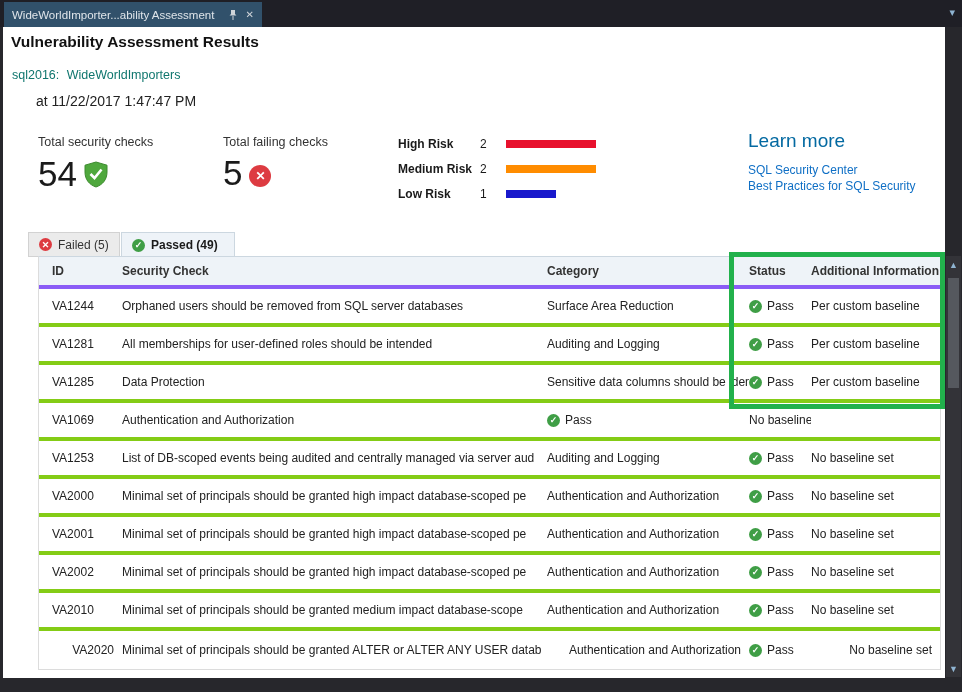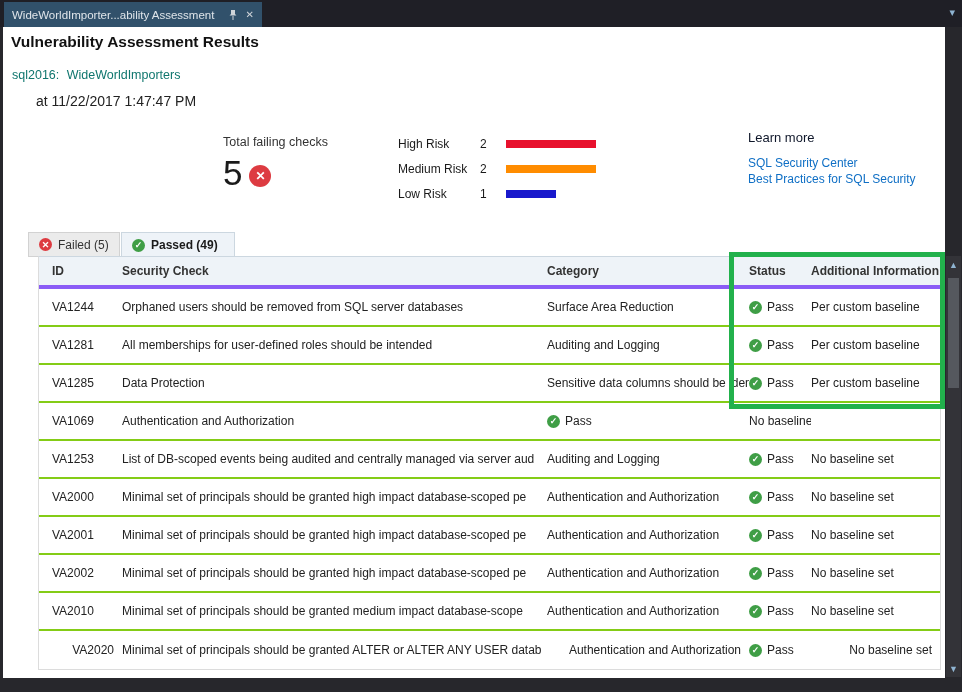--- a/index.html
+++ b/index.html
@@ -39,45 +39,45 @@
   .fail-ic {
     width:22px; height:22px; border-radius:50%; background:#dd3b41; color:#fff;
     display:flex; align-items:center; justify-content:center;
     font-size:12px; font-weight:bold; margin-top:6px;
   }
   .shield-ic { margin-top:6px; }
 
   
   .risk-legend { position:absolute; left:395px; top:104px; }
   .risk-row { display:flex; align-items:center; height:25px; }
-  .risk-label { width:82px; font-size:12px; font-weight:normal; color:#1a1a1a; }
+  .risk-label { width:82px; font-size:12px; font-weight:bold; color:#1a1a1a; }
   .risk-count { width:22px; font-size:12px; color:#1a1a1a; }
   .risk-bar { height:8px; margin-left:4px; }
 
   
   .learn-more { position:absolute; left:745px; top:103px; }
-  .lm-title { font-size:13px; color:#0f172a; }
+  .lm-title { font-size:19px; color:#0369a1; }
   .lm-links { margin-top:11px; display:flex; flex-direction:column; }
   .lm-link { font-size:12px; color:#0f6fc5; line-height:15.5px; cursor:pointer; text-decoration:none; }
 
   
   .rtab { position:absolute; top:205px; height:25px; display:flex; align-items:center; gap:6px;
           padding:0 10px; font-size:12px; cursor:default; }
   .rtab-failed { left:25px; width:92px; background:#ebebeb; border:1px solid #d2d2d2; color:#333; }
   .rtab-passed { left:118px; width:114px; background:#eef3f8; border:1px solid #ccd7e0; border-bottom:none; font-weight:bold; color:#1a1a1a; }
   .circle-ic { width:13px; height:13px; border-radius:50%; color:#fff; font-size:9px; font-weight:bold;
                display:inline-flex; align-items:center; justify-content:center; flex:none; }
   .ic-red { background:#dd3b41; }
   .ic-green { background:#3f9e46; }
 
   
   .results-table { position:absolute; left:35px; top:229px; width:903px; border:1px solid #dcdcdc; border-top:1px solid #ccd7e0; background:#fff; }
   .thead, .trow { display:grid; grid-template-columns:83px 425px 202px 62px 1fr; align-items:center; }
   .thead { height:32px; background:#eef3f8; border-bottom:4px solid #8b5cf6; font-size:12px; font-weight:600; color:#333; }
-  .trow { height:38px; border-bottom:2px solid #84cc16; font-size:12px; color:#222; background:#fff; }
+  .trow { height:38px; border-bottom:4px solid #84cc16; font-size:12px; color:#222; background:#fff; }
   .trow:last-child { border-bottom:none;text-align:right; }
   .c { white-space:nowrap; overflow:hidden; padding-right:8px; }
   .c-id { padding-left:13px; }
   .c-status { display:flex; align-items:center; gap:5px; overflow:visible; }
 
   
   .annotation-box {
     position:absolute; left:729px; top:252px; width:216px; height:157px;
     border:5px solid #22b14c; pointer-events:none; z-index:50;
   }
@@ -111,20 +111,32 @@
 
   <div class="content">
 
     <div class="page-title">Vulnerability Assessment Results</div>
     <div class="server-line">
       <span>sql2016:</span>
       <span class="db">WideWorldImporters</span>
     </div>
     <div class="timestamp">at 11/22/2017 1:47:47 PM</div>
 
+    <div class="metric metric-total">
+      <div class="m-label">Total security checks</div>
+      <div class="value-row">
+        <span class="m-value">54</span>
+        <span class="shield-ic">
+          <svg width="24" height="27" viewBox="0 0 24 27">
+            <path d="M12 1 L23 4.2 V11 C23 18.6 18.7 23.7 12 26 C5.3 23.7 1 18.6 1 11 V4.2 Z" fill="#4fa83d" stroke="#3c8a2e" stroke-width="1"></path>
+            <path d="M6.5 13 L10.5 17 L17.5 8.5" stroke="#ffffff" stroke-width="2.6" fill="none"></path>
+          </svg>
+        </span>
+      </div>
+    </div>
 
     <div class="metric metric-failing">
       <div class="m-label">Total failing checks</div>
       <div class="value-row">
         <span class="m-value">5</span>
         <span class="fail-ic">✕</span>
       </div>
     </div>
 
     <div class="risk-legend">

